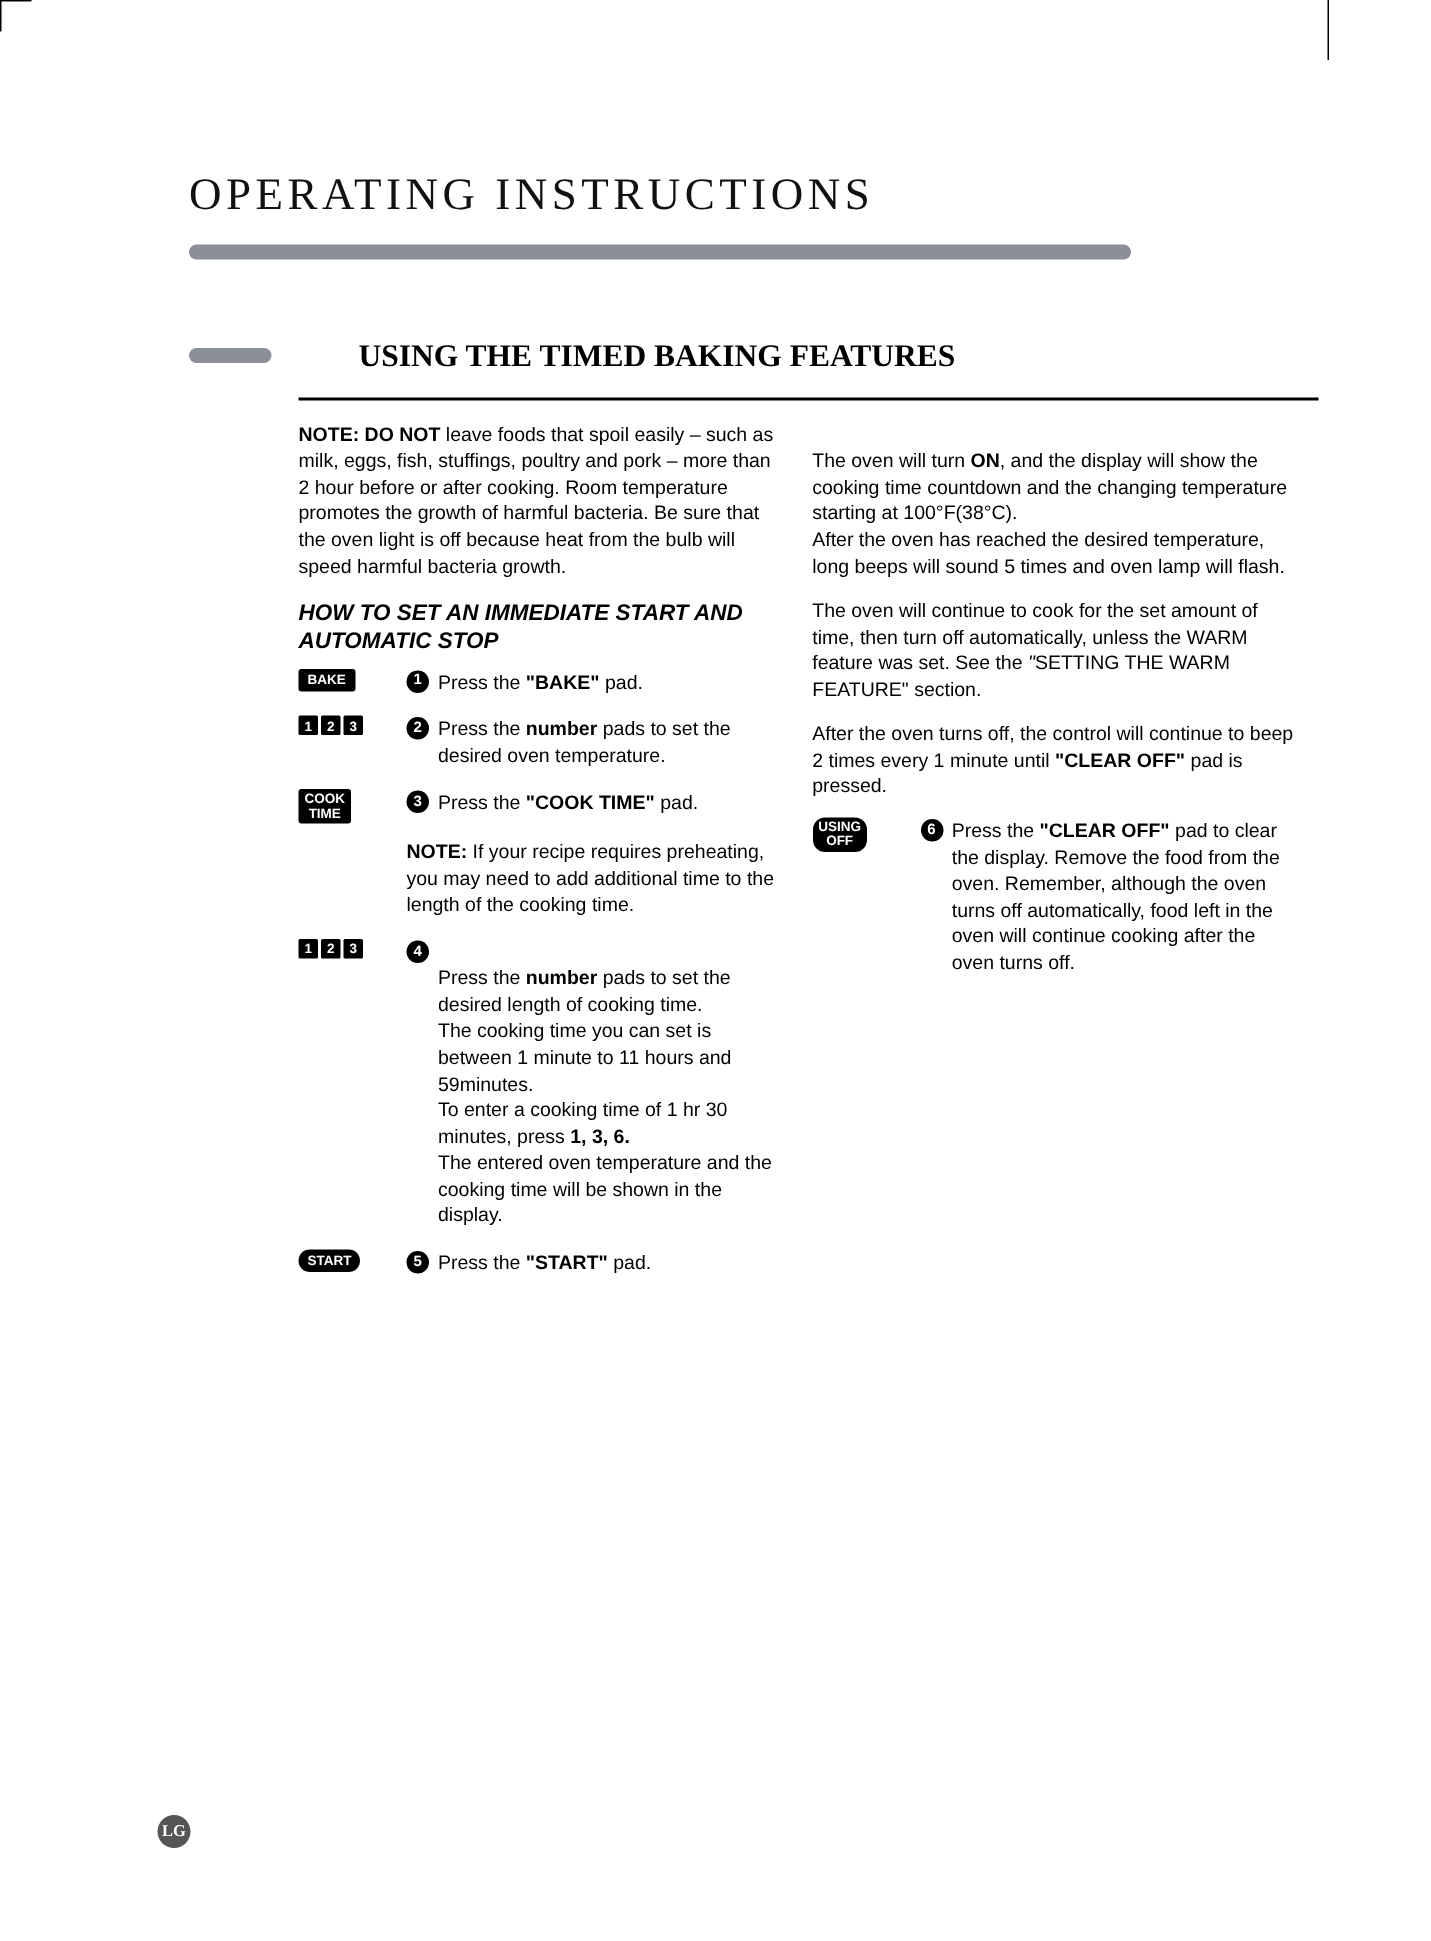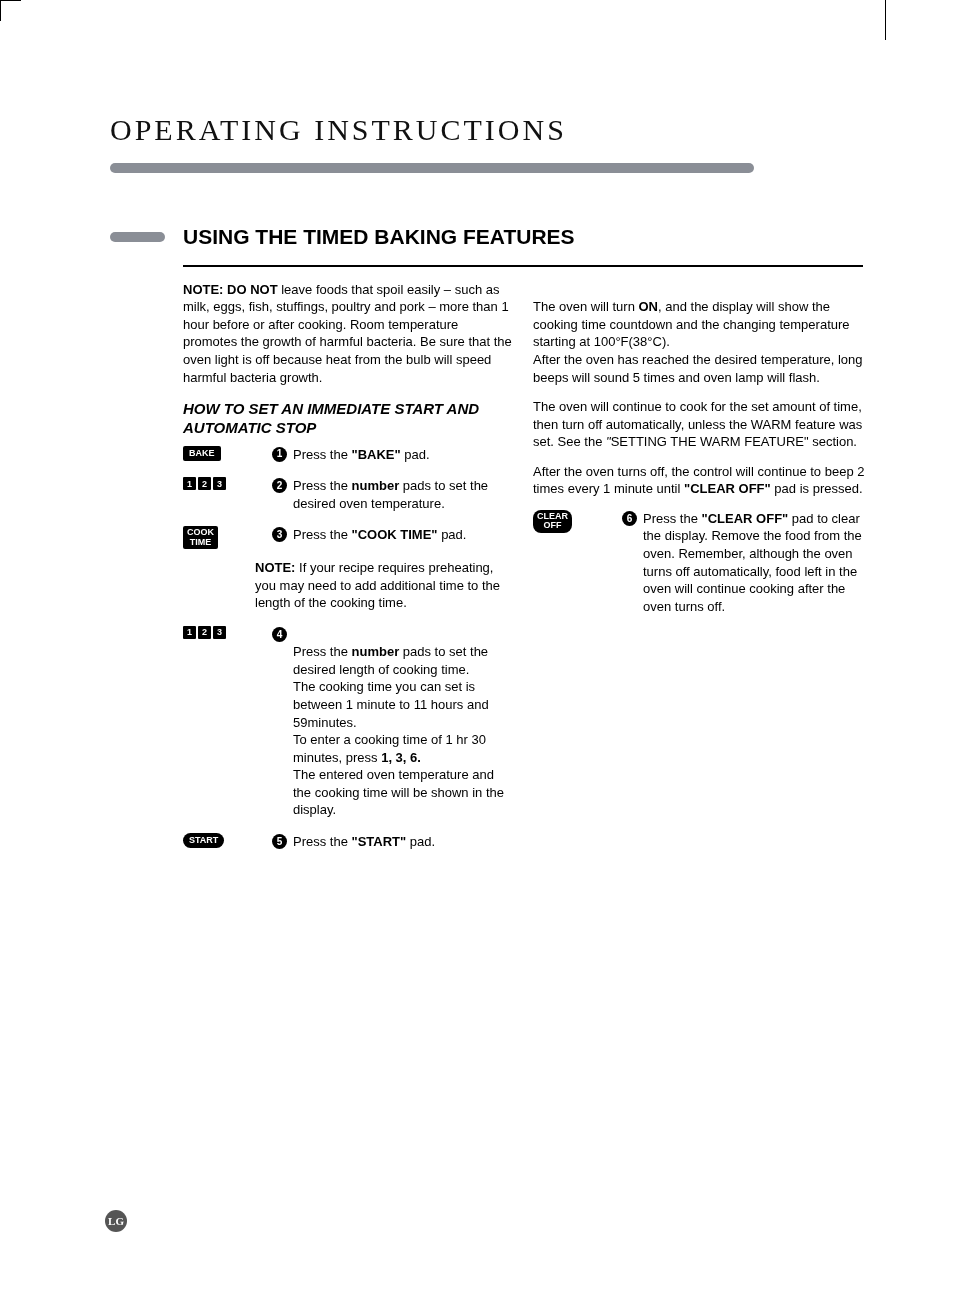--- a/index.html
+++ b/index.html
@@ -9,20 +9,21 @@
     font-family: Arial, Helvetica, sans-serif;
     color: #000;
     font-size: 13px;
     line-height: 1.35;
   }
   .page {
     width: 954px;
     height: 1294px;
     position: relative;
     box-sizing: border-box;
+    padding-left: 16px;
   }
   .crop-top {
     position: absolute;
     top: 0; left: 0;
     width: 20px; height: 20px;
     border-left: 1px solid #000;
     border-top: 1px solid #000;
   }
   .crop-right {
     position: absolute;
@@ -63,21 +64,22 @@
     height: 10px;
     background: #8a8e96;
     border-radius: 5px;
     margin-right: 18px;
   }
   .section-title {
     font-weight: bold;
     font-size: 21px;
     letter-spacing: 0;
     color: #000;
-    font-family: Liberation Sans, sans-serif;
+    font-family: Liberation Serif, serif;
+    margin-left: 40px;
   }
   .underline {
     border-bottom: 2px solid #000;
     margin: 4px 0 14px 73px;
     width: 680px;
   }
   .cols {
     display: flex;
     gap: 18px;
     padding-left: 73px;
@@ -96,21 +98,20 @@
     font-family: Arial, Helvetica, sans-serif;
   }
   .intro {
     font-style: italic;
     margin: 0 0 14px 0;
   }
   .step {
     display: flex;
     align-items: flex-start;
     margin-bottom: 14px;
-    gap: 17px;
   }
   .pad-icon {
     width: 54px;
     flex-shrink: 0;
     display: flex;
     justify-content: flex-start;
   }
   .pad-box {
     background: #000;
     color: #fff;
@@ -197,21 +198,21 @@
     <div class="section-head">
       <div class="pill"></div>
       <div class="section-title">USING THE TIMED BAKING FEATURES</div>
     </div>
     <div class="underline"></div>
 
     <div class="cols">
 
       <div class="col">
         <p class="note">
-          <b>NOTE: DO NOT</b><span> leave foods that spoil easily – such as milk, eggs, fish, stuffings, poultry and pork – more than 1 hour before or after cooking. Room temperature promotes the growth of harmful bacteria. Be sure that the oven light is off because heat from the bulb will speed harmful bacteria growth.</span>
+          <b>NOTE: DO NOT</b><span> leave foods that spoil easily – such as milk, eggs, fish, stuffings, poultry and pork – more than 2 hour before or after cooking. Room temperature promotes the growth of harmful bacteria. Be sure that the oven light is off because heat from the bulb will speed harmful bacteria growth.</span>
         </p>
 
         <div class="sub-head">HOW TO SET AN IMMEDIATE START AND AUTOMATIC STOP</div>
 
         <div class="step">
           <div class="pad-icon">
             <div class="pad-box">BAKE</div>
           </div>
           <div class="step-body">
             <div class="circ">1</div>
@@ -292,21 +293,21 @@
         </p>
         <p class="right-para">
           <span>The oven will continue to cook for the set amount of time, then turn off automatically, unless the WARM feature was set. See the </span><i>"</i><span>SETTING THE WARM FEATURE" section.</span>
         </p>
         <p class="right-para">
           <span>After the oven turns off, the control will continue to beep 2 times every 1 minute until </span><b>"CLEAR OFF"</b><span> pad is pressed.</span>
         </p>
 
         <div class="step">
           <div class="pad-icon">
-            <div class="pad-box two" style="border-radius:8px">CLEAR
+            <div class="pad-box two" style="border-radius:8px">USING
 OFF</div>
           </div>
           <div class="step-body">
             <div class="circ">6</div>
             <div class="step-text">
               <span>Press the </span><b>"CLEAR OFF"</b><span> pad to clear the display. Remove the food from the oven. Remember, although the oven turns off automatically, food left in the oven will continue cooking after the oven turns off.</span>
             </div>
           </div>
         </div>
       </div>

